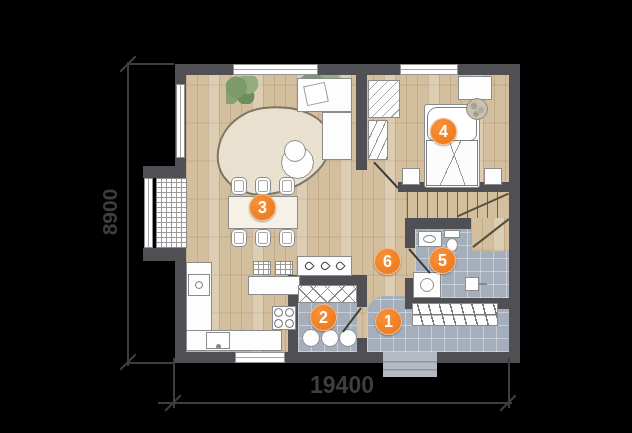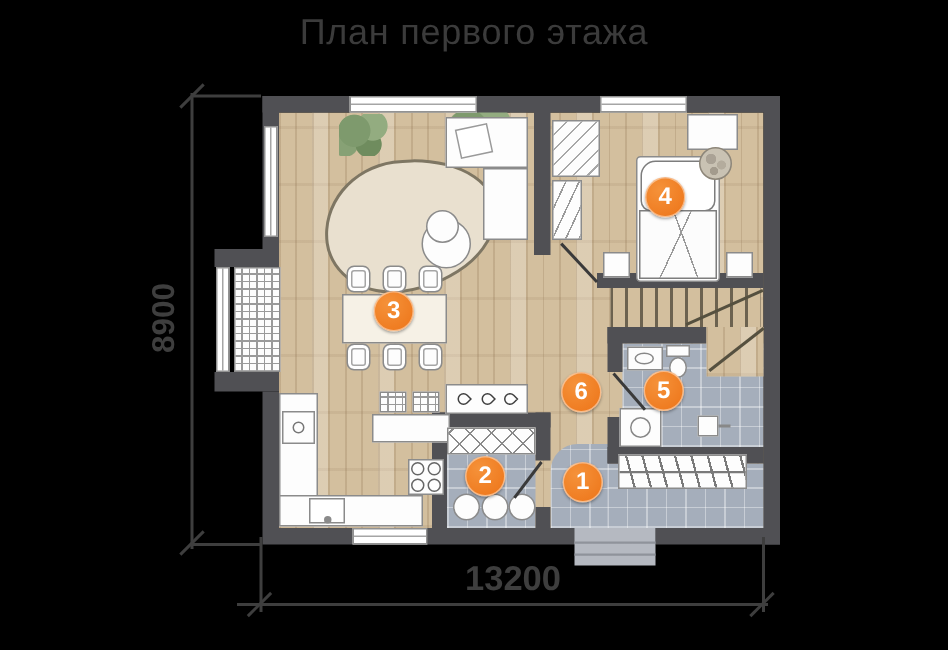--- a/index.html
+++ b/index.html
@@ -59,21 +59,20 @@
       radial-gradient(circle at 12% 70%, #87a175 0 24%, transparent 26%);}
   .flame{width:6px;height:6px;border:1.2px solid #3f3f3f;border-radius:50% 0 50% 50%;
     transform:rotate(45deg);display:inline-block;}
   .burner{width:7px;height:7px;border:1.2px solid #666;border-radius:50%;}
 </style>
 </head>
 <body>
 
 <div id="canvas">
 
-  <div class="abs title">План первого этажа</div>
 
   <div class="abs wood" style="left:186px;top:75px;width:323px;height:277px;"></div>
   <div class="abs tile" style="left:298px;top:285px;width:59px;height:67px;"></div>
   <div class="abs tile" style="left:367px;top:296px;width:40px;height:56px;border-top-left-radius:18px;"></div>
   <div class="abs tile" style="left:405px;top:309px;width:104px;height:43px;"></div>
   <div class="abs tile" style="left:415px;top:229px;width:94px;height:69px;"></div>
 
   <div class="abs" style="left:216px;top:106px;width:116px;height:88px;background:var(--rug);
        border:2px solid #7e7663;border-radius:45% 55% 60% 40% / 55% 45% 55% 45%;transform:rotate(-8deg);"></div>
   <div class="abs fur circle" style="left:281px;top:146px;width:33px;height:33px;"></div>
@@ -216,15 +215,15 @@
   <div class="abs tick" style="left:117px;top:361px;"></div>
   <div class="abs dim" style="left:128px;top:63px;width:46px;height:2px;"></div>
   <div class="abs dim" style="left:128px;top:362px;width:46px;height:2px;"></div>
   <div class="abs dimtext" style="left:70px;top:200px;width:80px;text-align:center;transform:rotate(-90deg);">8900</div>
 
   <div class="abs dim" style="left:158px;top:402px;width:354px;height:2px;"></div>
   <div class="abs tick" style="left:162px;top:402px;"></div>
   <div class="abs tick" style="left:497px;top:402px;"></div>
   <div class="abs dim" style="left:173px;top:358px;width:2px;height:50px;"></div>
   <div class="abs dim" style="left:508px;top:358px;width:2px;height:50px;"></div>
-  <div class="abs dimtext" style="left:242px;top:372px;width:200px;text-align:center;font-size:23px;">13200</div>
+  <div class="abs dimtext" style="left:242px;top:372px;width:200px;text-align:center;font-size:23px;">19400</div>
 
 </div>
 
 </body></html>

